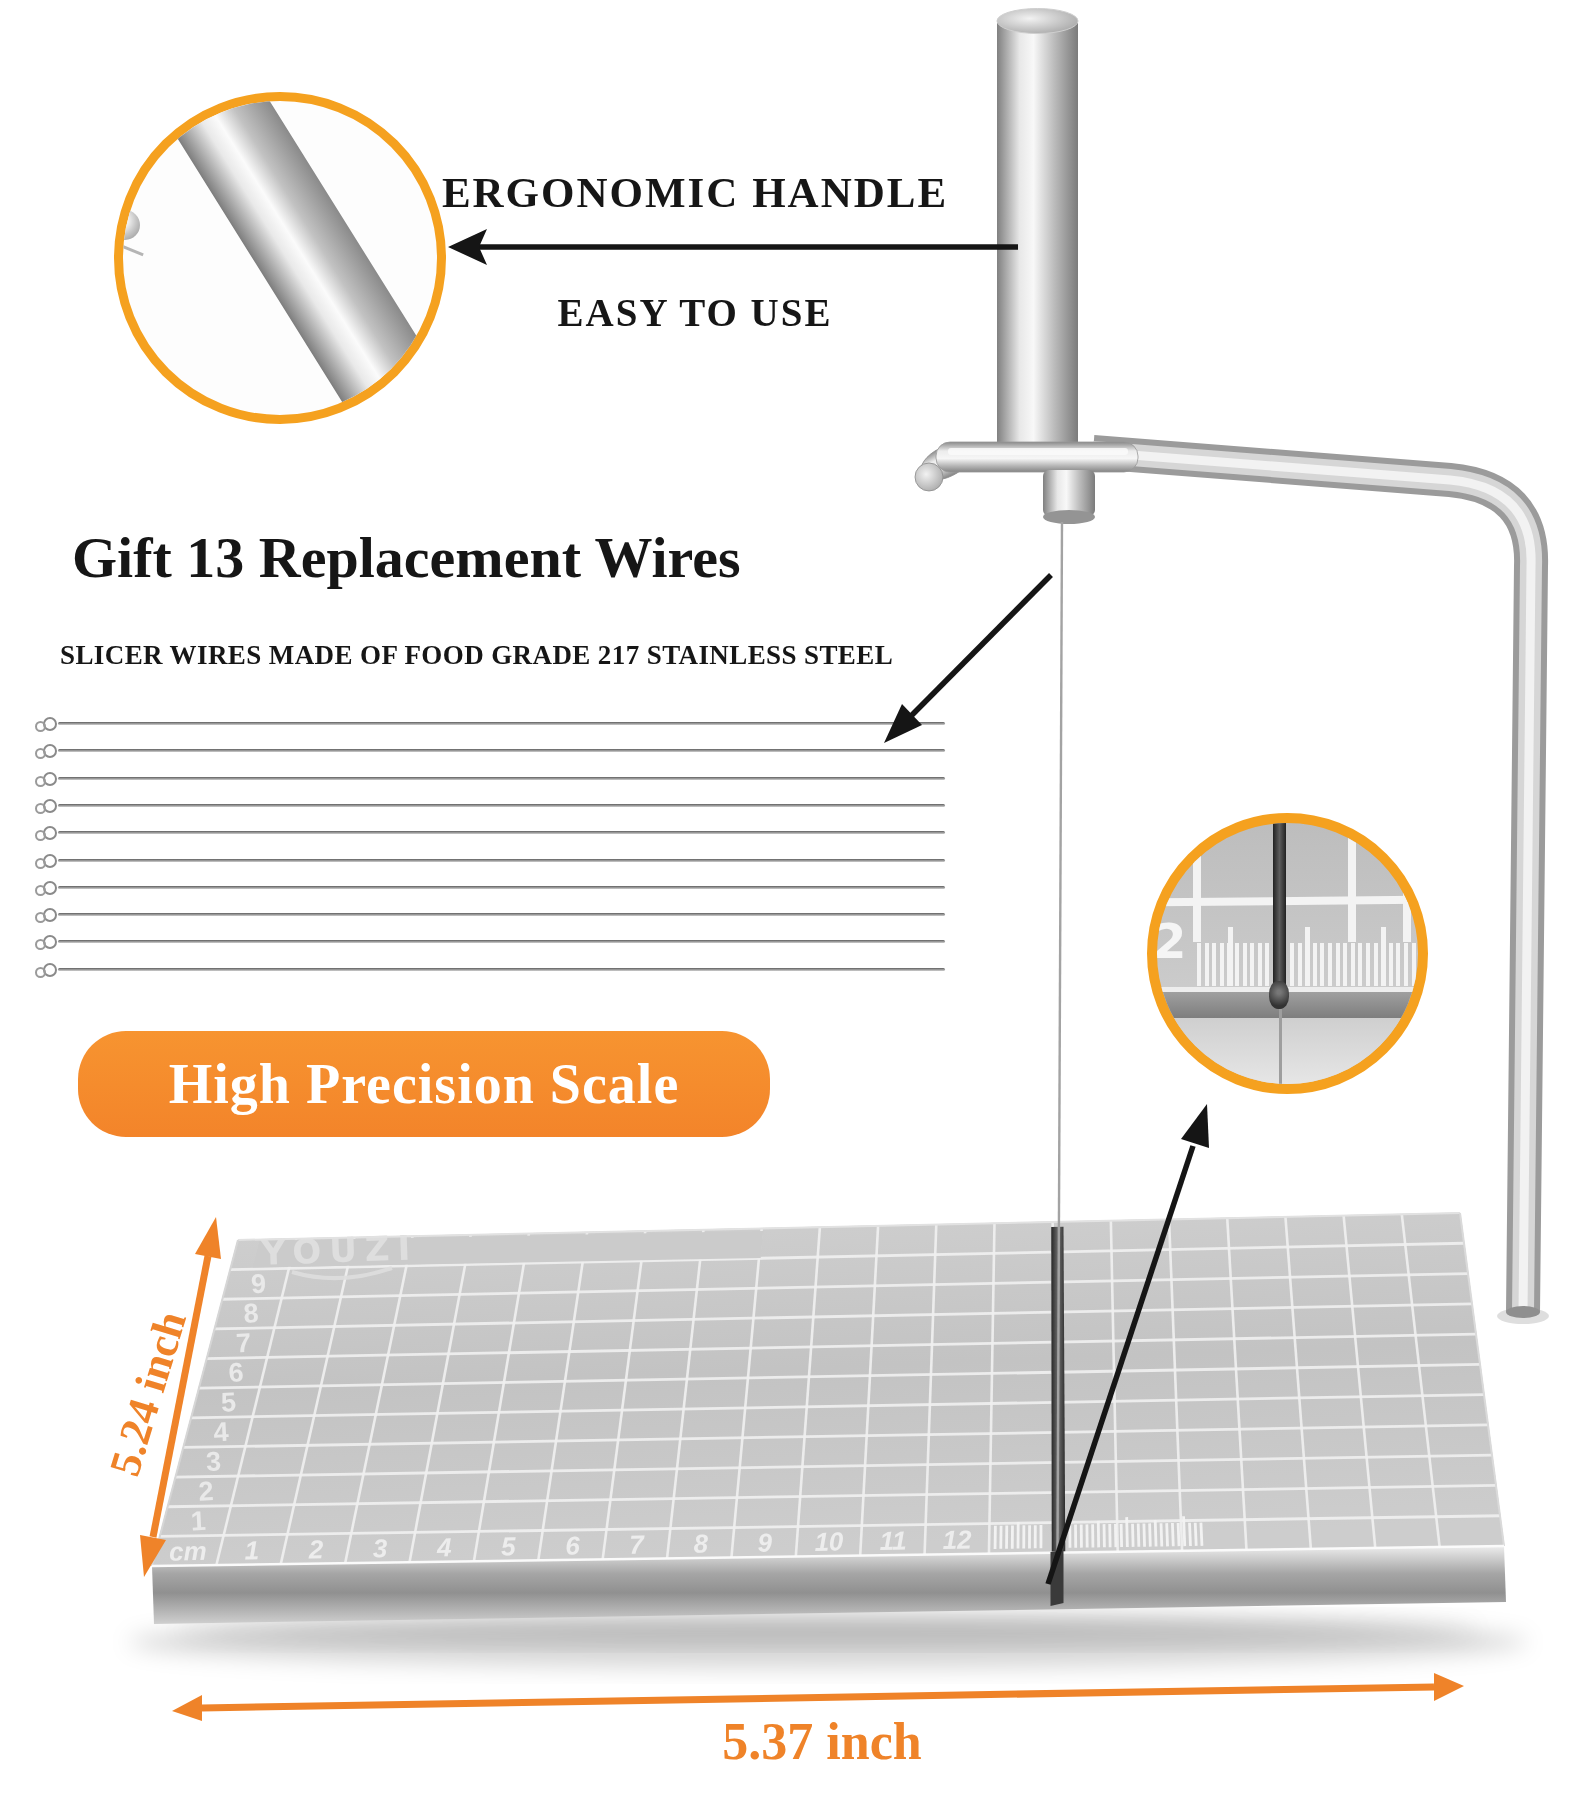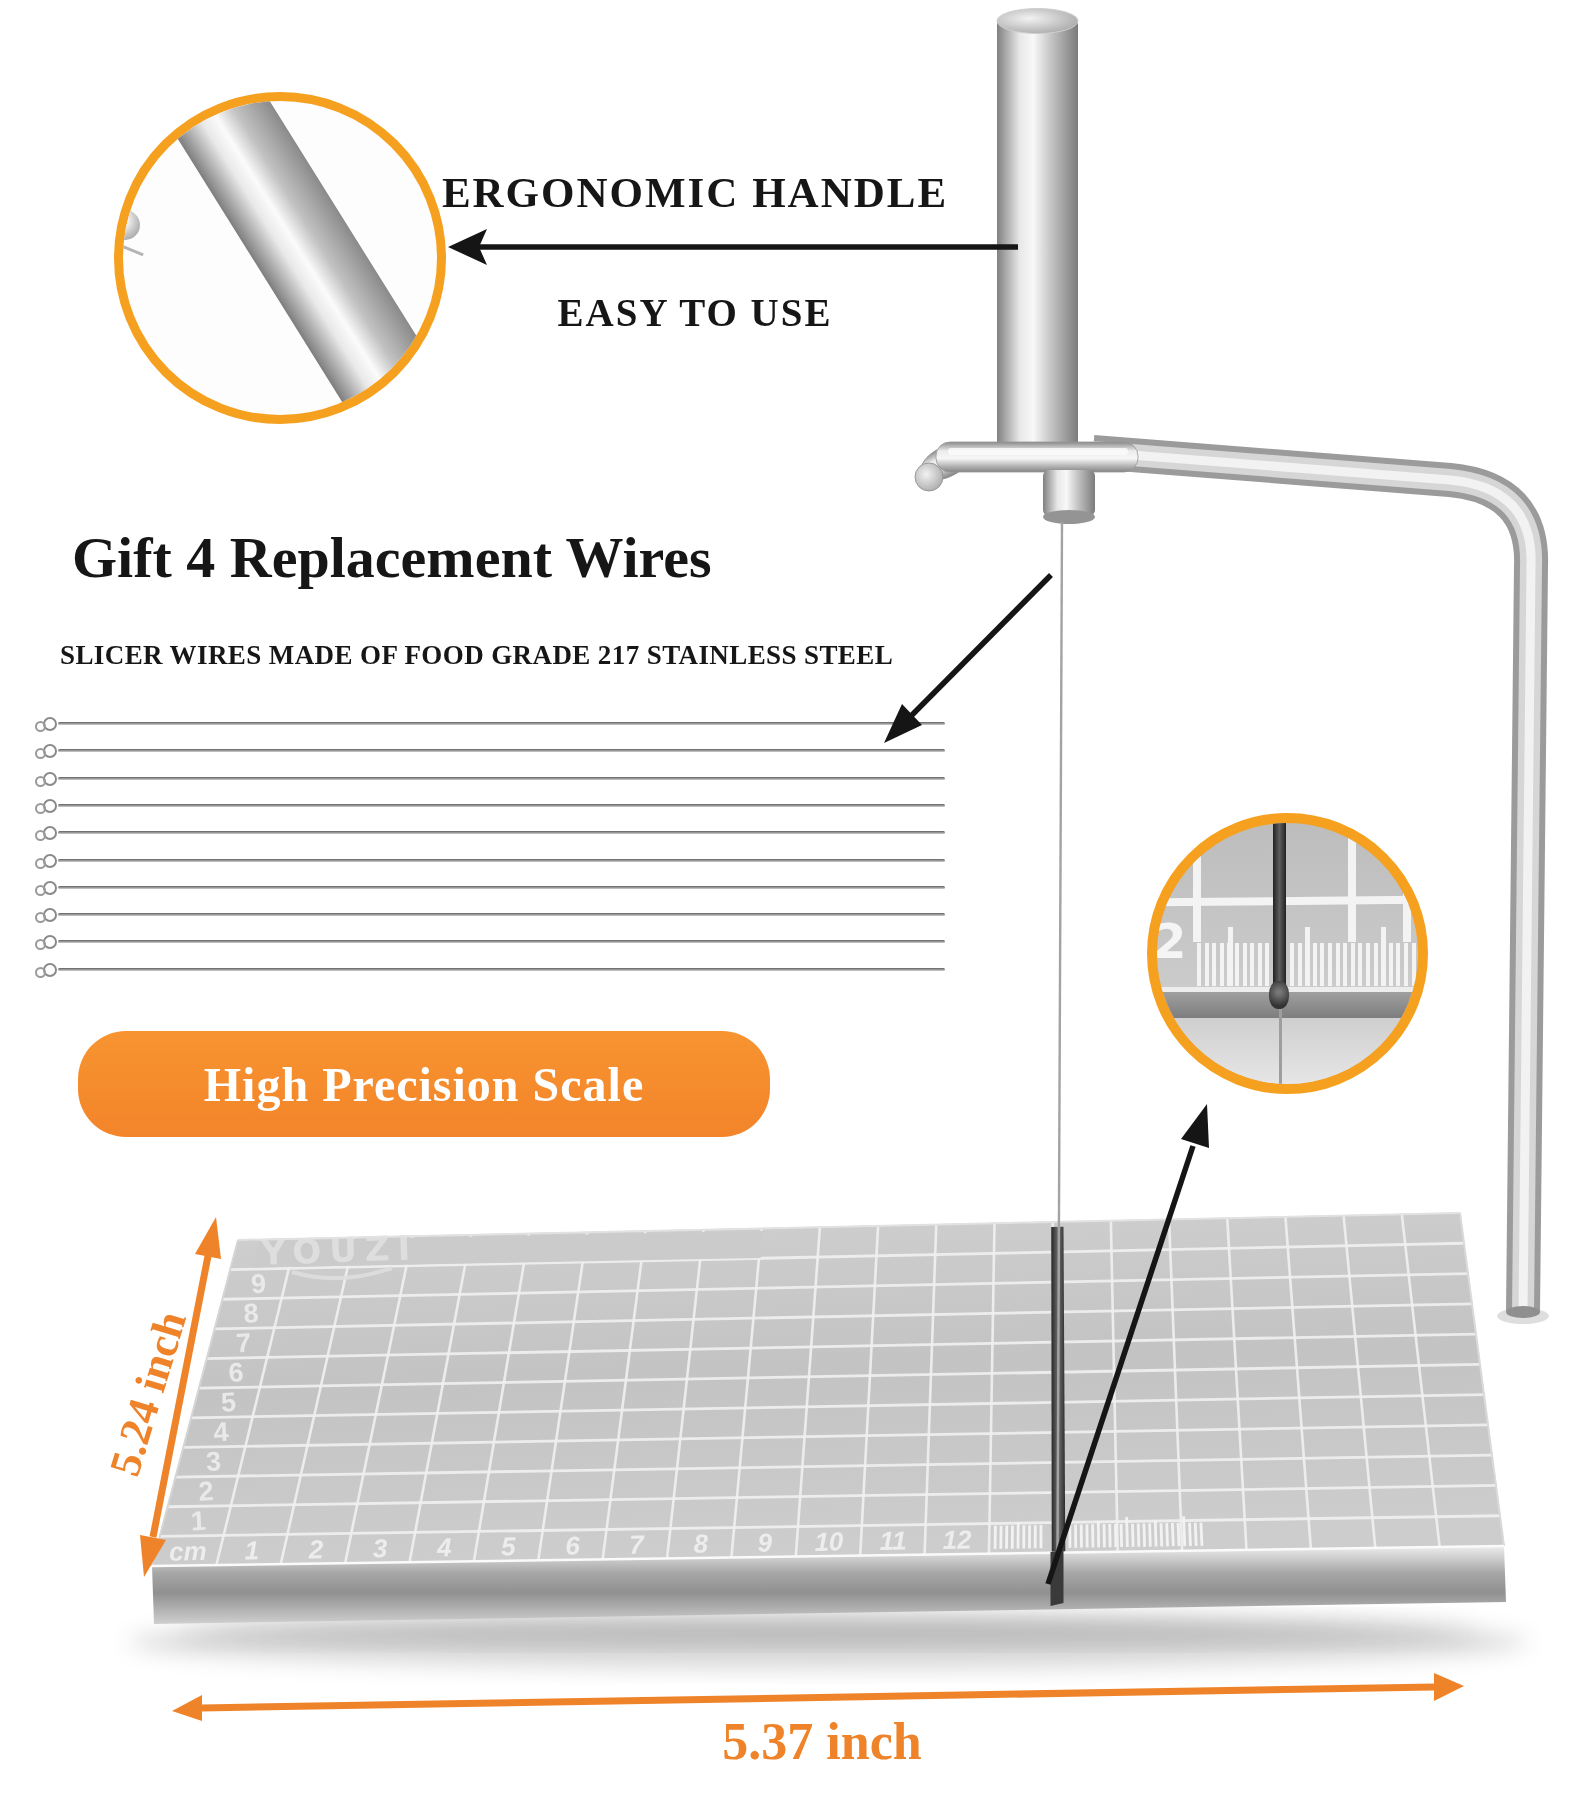--- a/index.html
+++ b/index.html
@@ -13,21 +13,21 @@
   .callout{position:absolute;color:#161616;font-weight:bold;z-index:5;}
   #handle-title{left:430px;top:168px;width:530px;text-align:center;font-size:43px;letter-spacing:2px;}
   #handle-sub{left:430px;top:290px;width:530px;text-align:center;font-size:39px;letter-spacing:2px;}
   #wires-title{left:72px;top:524px;font-size:58px;letter-spacing:0px;}
   #wires-subtitle{left:60px;top:640px;font-size:27px;letter-spacing:0.4px;}
 
   
   #badge{position:absolute;left:78px;top:1031px;width:692px;height:106px;border-radius:48px;
          background:linear-gradient(180deg,#f79430,#f3842a);z-index:5;
          display:flex;align-items:center;justify-content:center;}
-  #badge span{color:#fff;font-weight:bold;font-size:48px;letter-spacing:1px;}
+  #badge span{color:#fff;font-weight:bold;font-size:56px;letter-spacing:1px;}
 
   
   .dim-label{position:absolute;color:#ef8329;font-weight:bold;z-index:5;}
   #depth-label{left:18px;top:1368px;width:260px;text-align:center;font-size:44px;
                transform:rotate(-73deg);}
   #width-label{left:642px;top:1712px;width:360px;text-align:center;font-size:52px;}
 
   
   #wires{position:absolute;left:0;top:0;z-index:2;}
   .wire{position:absolute;left:58px;width:887px;height:3px;
@@ -282,21 +282,21 @@
     <div class="edge"></div>
     <div class="band1"></div>
     <div class="band2"></div>
     <div class="groove"></div>
     <div class="groove-bulge"></div>
     <div class="wire-tail"></div>
   </div>
 
   <div id="handle-sub" class="callout">EASY TO USE</div>
   <div id="handle-title" class="callout">ERGONOMIC HANDLE</div>
-  <div id="wires-title" class="callout">Gift 4 Replacement Wires</div>
+  <div id="wires-title" class="callout">Gift 13 Replacement Wires</div>
   <div id="wires-subtitle" class="callout">SLICER WIRES MADE OF FOOD GRADE 217 STAINLESS STEEL</div>
 
   <div id="badge">
     <span>High Precision Scale</span>
   </div>
 
   <div id="depth-label" class="dim-label">5.24 inch</div>
   <div id="width-label" class="dim-label">5.37 inch</div>
 </div>
 

